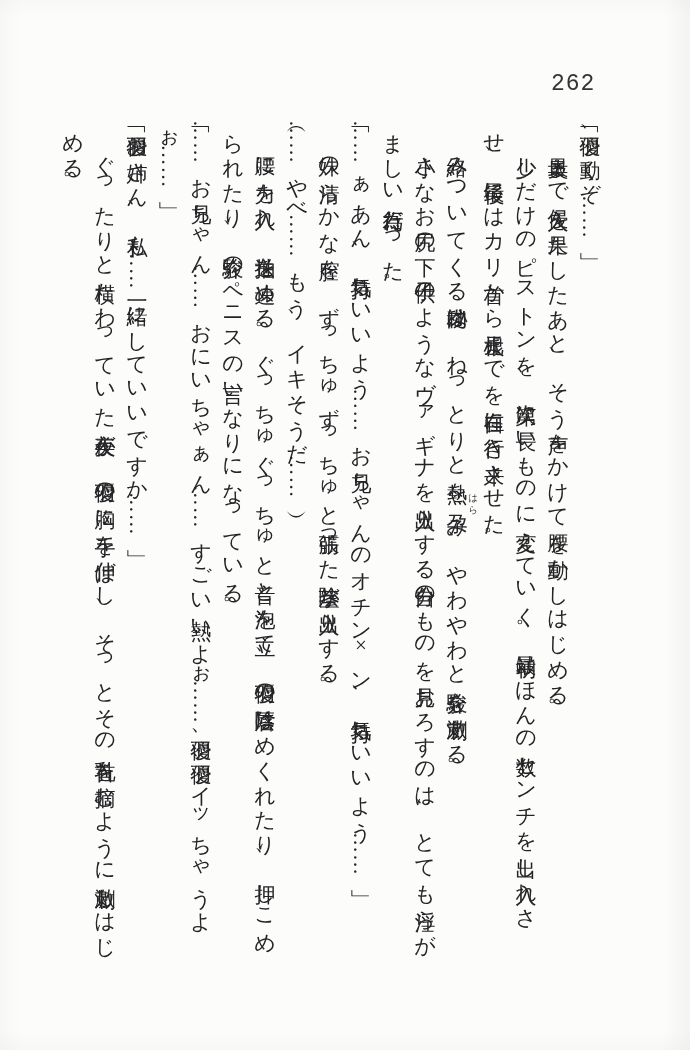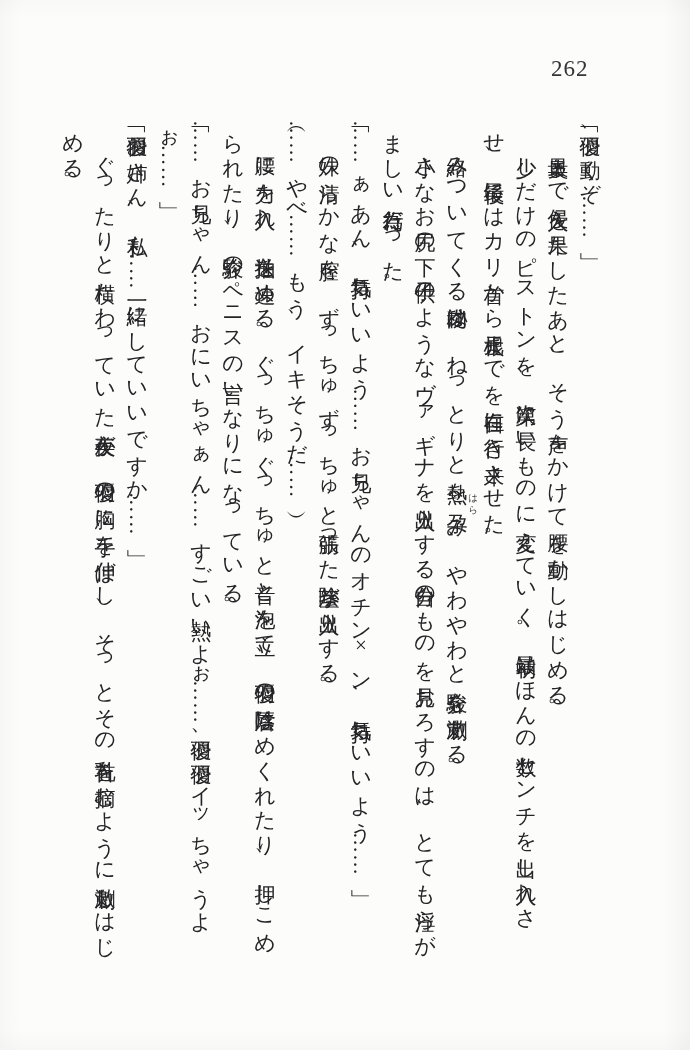--- a/index.html
+++ b/index.html
@@ -14,25 +14,26 @@
       linear-gradient(to left,  rgba(0,0,0,0.035), rgba(0,0,0,0) 26px),
       linear-gradient(to right, rgba(0,0,0,0.02),  rgba(0,0,0,0) 22px),
       linear-gradient(to bottom, rgba(0,0,0,0.015), rgba(0,0,0,0) 18px),
       linear-gradient(to top,    rgba(0,0,0,0.02),  rgba(0,0,0,0) 20px),
       #fcfcfb;
     overflow: hidden;
     font-family: "Liberation Serif", "DejaVu Serif", serif;
   }
   .page-number {
     position: absolute;
-    top: 56px;
+    top: 71px;
     left: 551px;
     font-size: 23px;
     letter-spacing: 1px;
     color: #353537;
+    font-family: Liberation Mono, monospace;
   }
   .text-block {
     position: absolute;
     top: 119px;
     right: 84px;
     height: 840px;
     writing-mode: vertical-rl;
     text-orientation: mixed;
     font-size: 21px;
     line-height: 32px;

